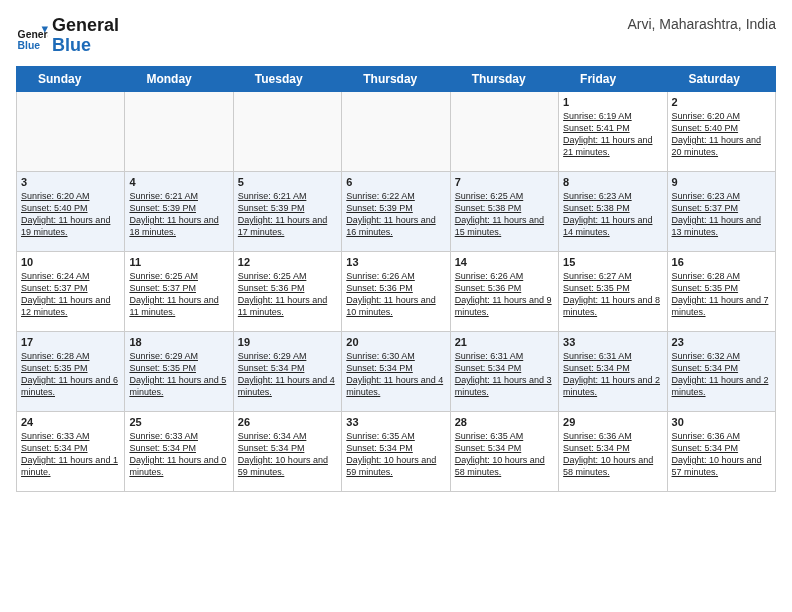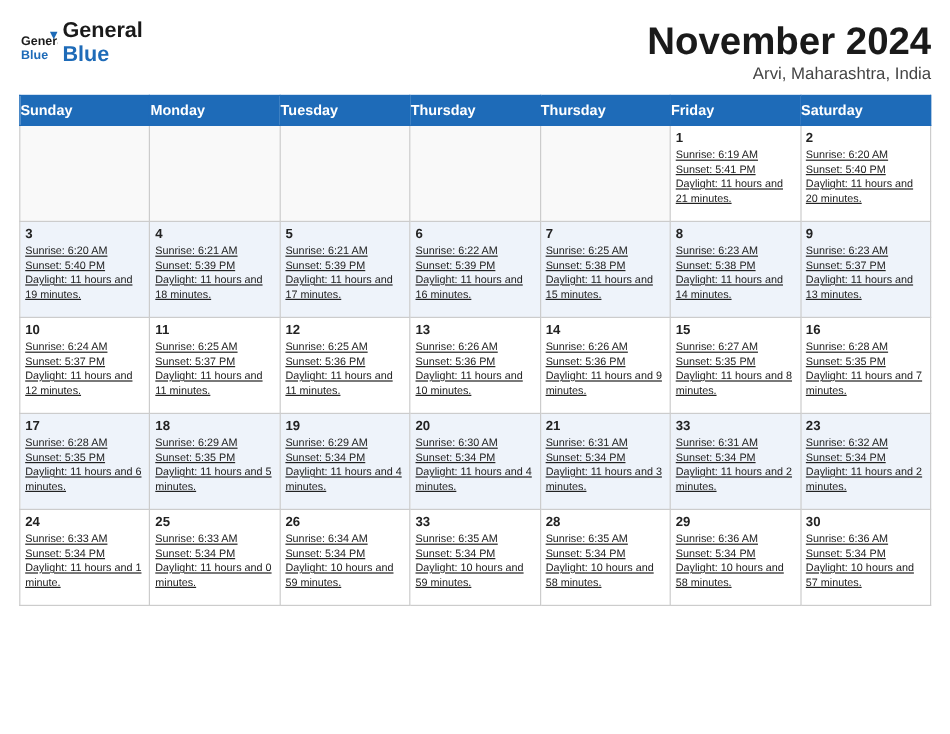--- a/index.html
+++ b/index.html
@@ -53,21 +53,21 @@
     .calendar {
       width: 100%;
       border-collapse: collapse;
       table-layout: fixed;
     }
     .calendar th {
       background-color: #1e6bb8;
       color: #fff;
       font-size: 12px;
       font-weight: bold;
-      padding: 5px 0;
+      padding: 5px 21px;
       text-align: left;
       border: 1px solid #1e6bb8;
     }
     .calendar td {
       border: 1px solid #ccc;
       vertical-align: top;
       padding: 4px 4px 4px 4px;
       font-size: 9.5px;
       color: #222;
       background: #fff;
@@ -105,21 +105,20 @@
         <text x="2" y="22" font-size="13" font-weight="bold" fill="#1a1a1a" font-family="Arial">General</text>
         <text x="2" y="36" font-size="13" font-weight="bold" fill="#1e6bb8" font-family="Arial">Blue</text>
         <polygon points="32,8 40,8 36,16" fill="#1e6bb8"></polygon>
       </svg>
       <div class="logo-text">
         <span class="general">General</span>
         <span class="blue">Blue</span>
       </div>
     </div>
     <div class="title-block">
-      <div class="month-title">November 2024</div>
       <div class="location">Arvi, Maharashtra, India</div>
     </div>
   </div>
 
   <table class="calendar">
     <thead>
       <tr id="dow-row">
           <th>Sunday</th>
           <th>Monday</th>
           <th>Tuesday</th>

